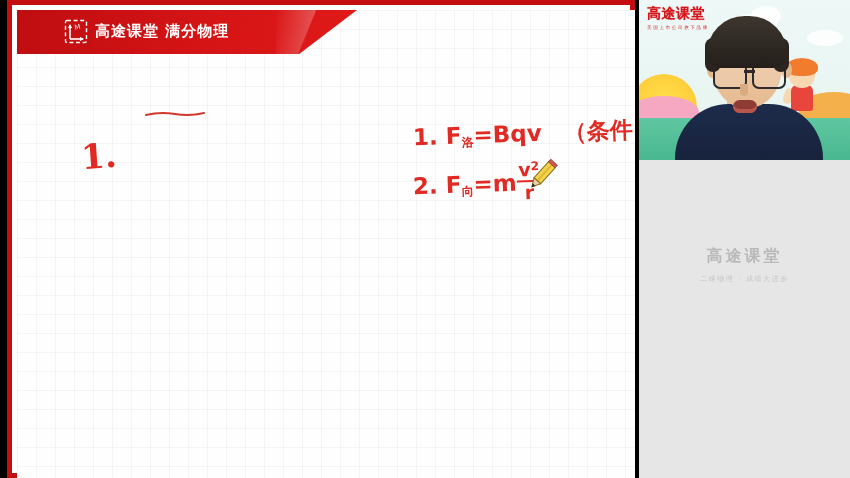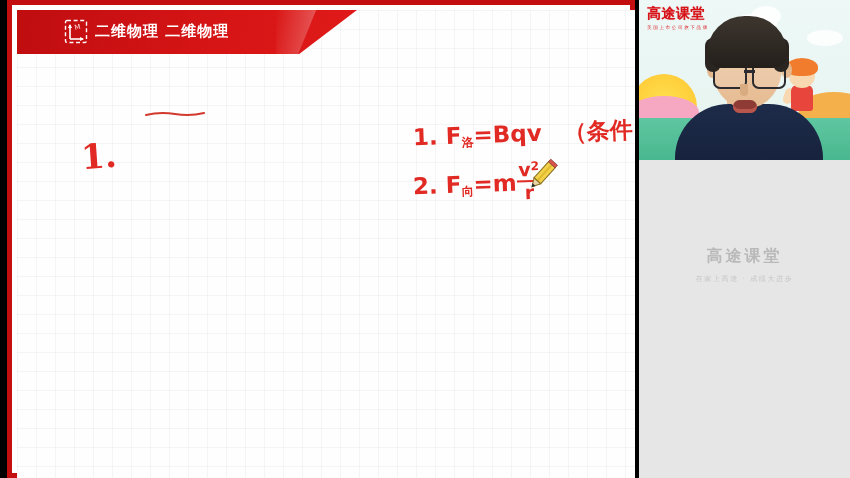--- a/index.html
+++ b/index.html
@@ -113,21 +113,21 @@
 
         <svg id="logo-mark" viewBox="0 0 24 25">
           <rect x="1.5" y="1.5" width="21" height="22" rx="1.5" fill="none" stroke="#ffffff" stroke-width="1.4" stroke-dasharray="4 2.6"></rect>
           <path d="M6 20 L6 6" stroke="#ffffff" stroke-width="1.6" fill="none"></path>
           <path d="M6 20 L19 20" stroke="#ffffff" stroke-width="1.6" fill="none"></path>
           <path d="M6 5 l-2.1 4 h4.2 z" fill="#ffffff"></path>
           <path d="M20 20 l-4 -2.1 v4.2 z" fill="#ffffff"></path>
           <text x="11" y="11" font-size="7" fill="#ffd9d9" font-family="DejaVu Sans, sans-serif" transform="rotate(-12 11 11)">M</text>
         </svg>
 
-        <div id="banner-title">二维物理  二维物理</div>
+        <div id="banner-title">高途课堂  满分物理</div>
 
         <svg id="heading-underline" viewBox="0 0 60 8">
           <path d="M1 5 Q 15 1.5, 30 4 T 59 3" fill="none" stroke="#d23a2e" stroke-width="2" stroke-linecap="round"></path>
         </svg>
 
         <div class="ink" id="ink-left-num">1.</div>
 
         <div class="ink" id="ink-line1">
           <span>1.</span>
           <span>F</span><span class="sub">洛</span><span>=</span><span>Bqv</span>
@@ -187,17 +187,17 @@
       <div class="p-hair"></div>
 
       <div id="video-logo">
         <div id="video-logo-title">高途课堂</div>
         <div id="video-logo-sub">美国上市公司旗下品牌</div>
       </div>
     </div>
 
     <div id="watermark">
       <div id="wm-title">高途课堂</div>
-      <div id="wm-sub">在家上高途 · 成绩大进步</div>
+      <div id="wm-sub">二维物理 · 成绩大进步</div>
     </div>
 
   </div>
 </div>
 
 </body></html>

